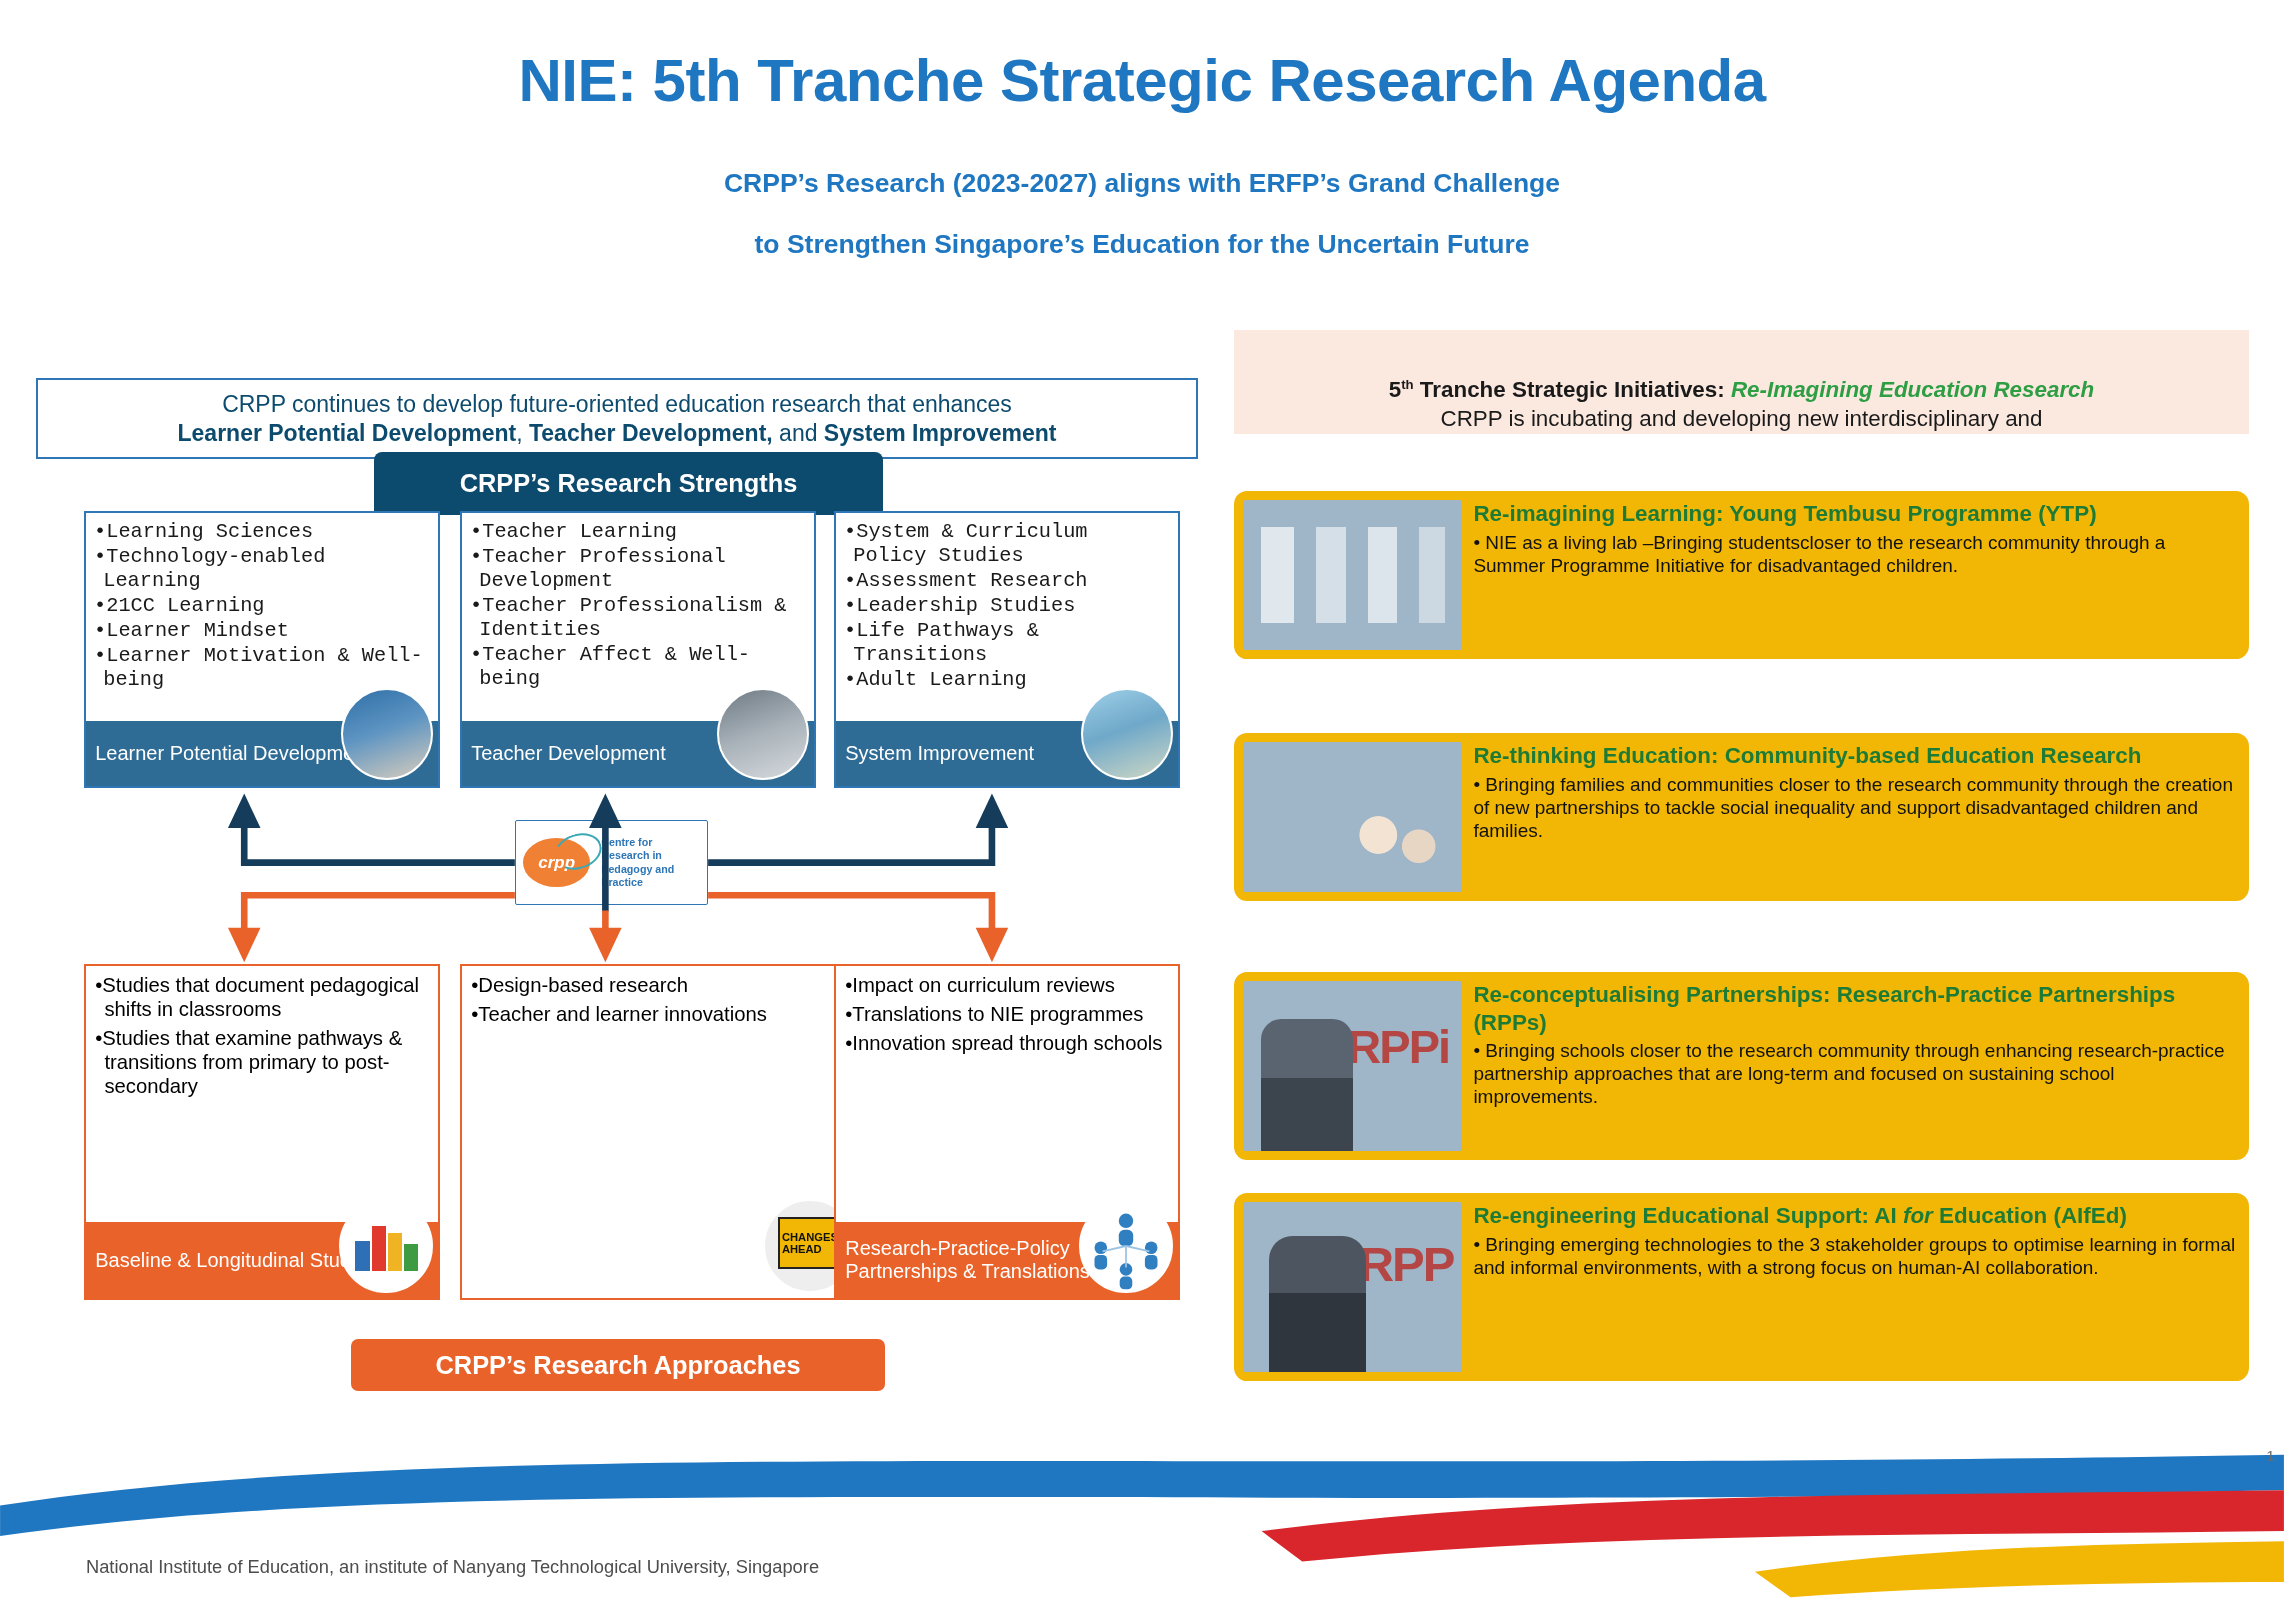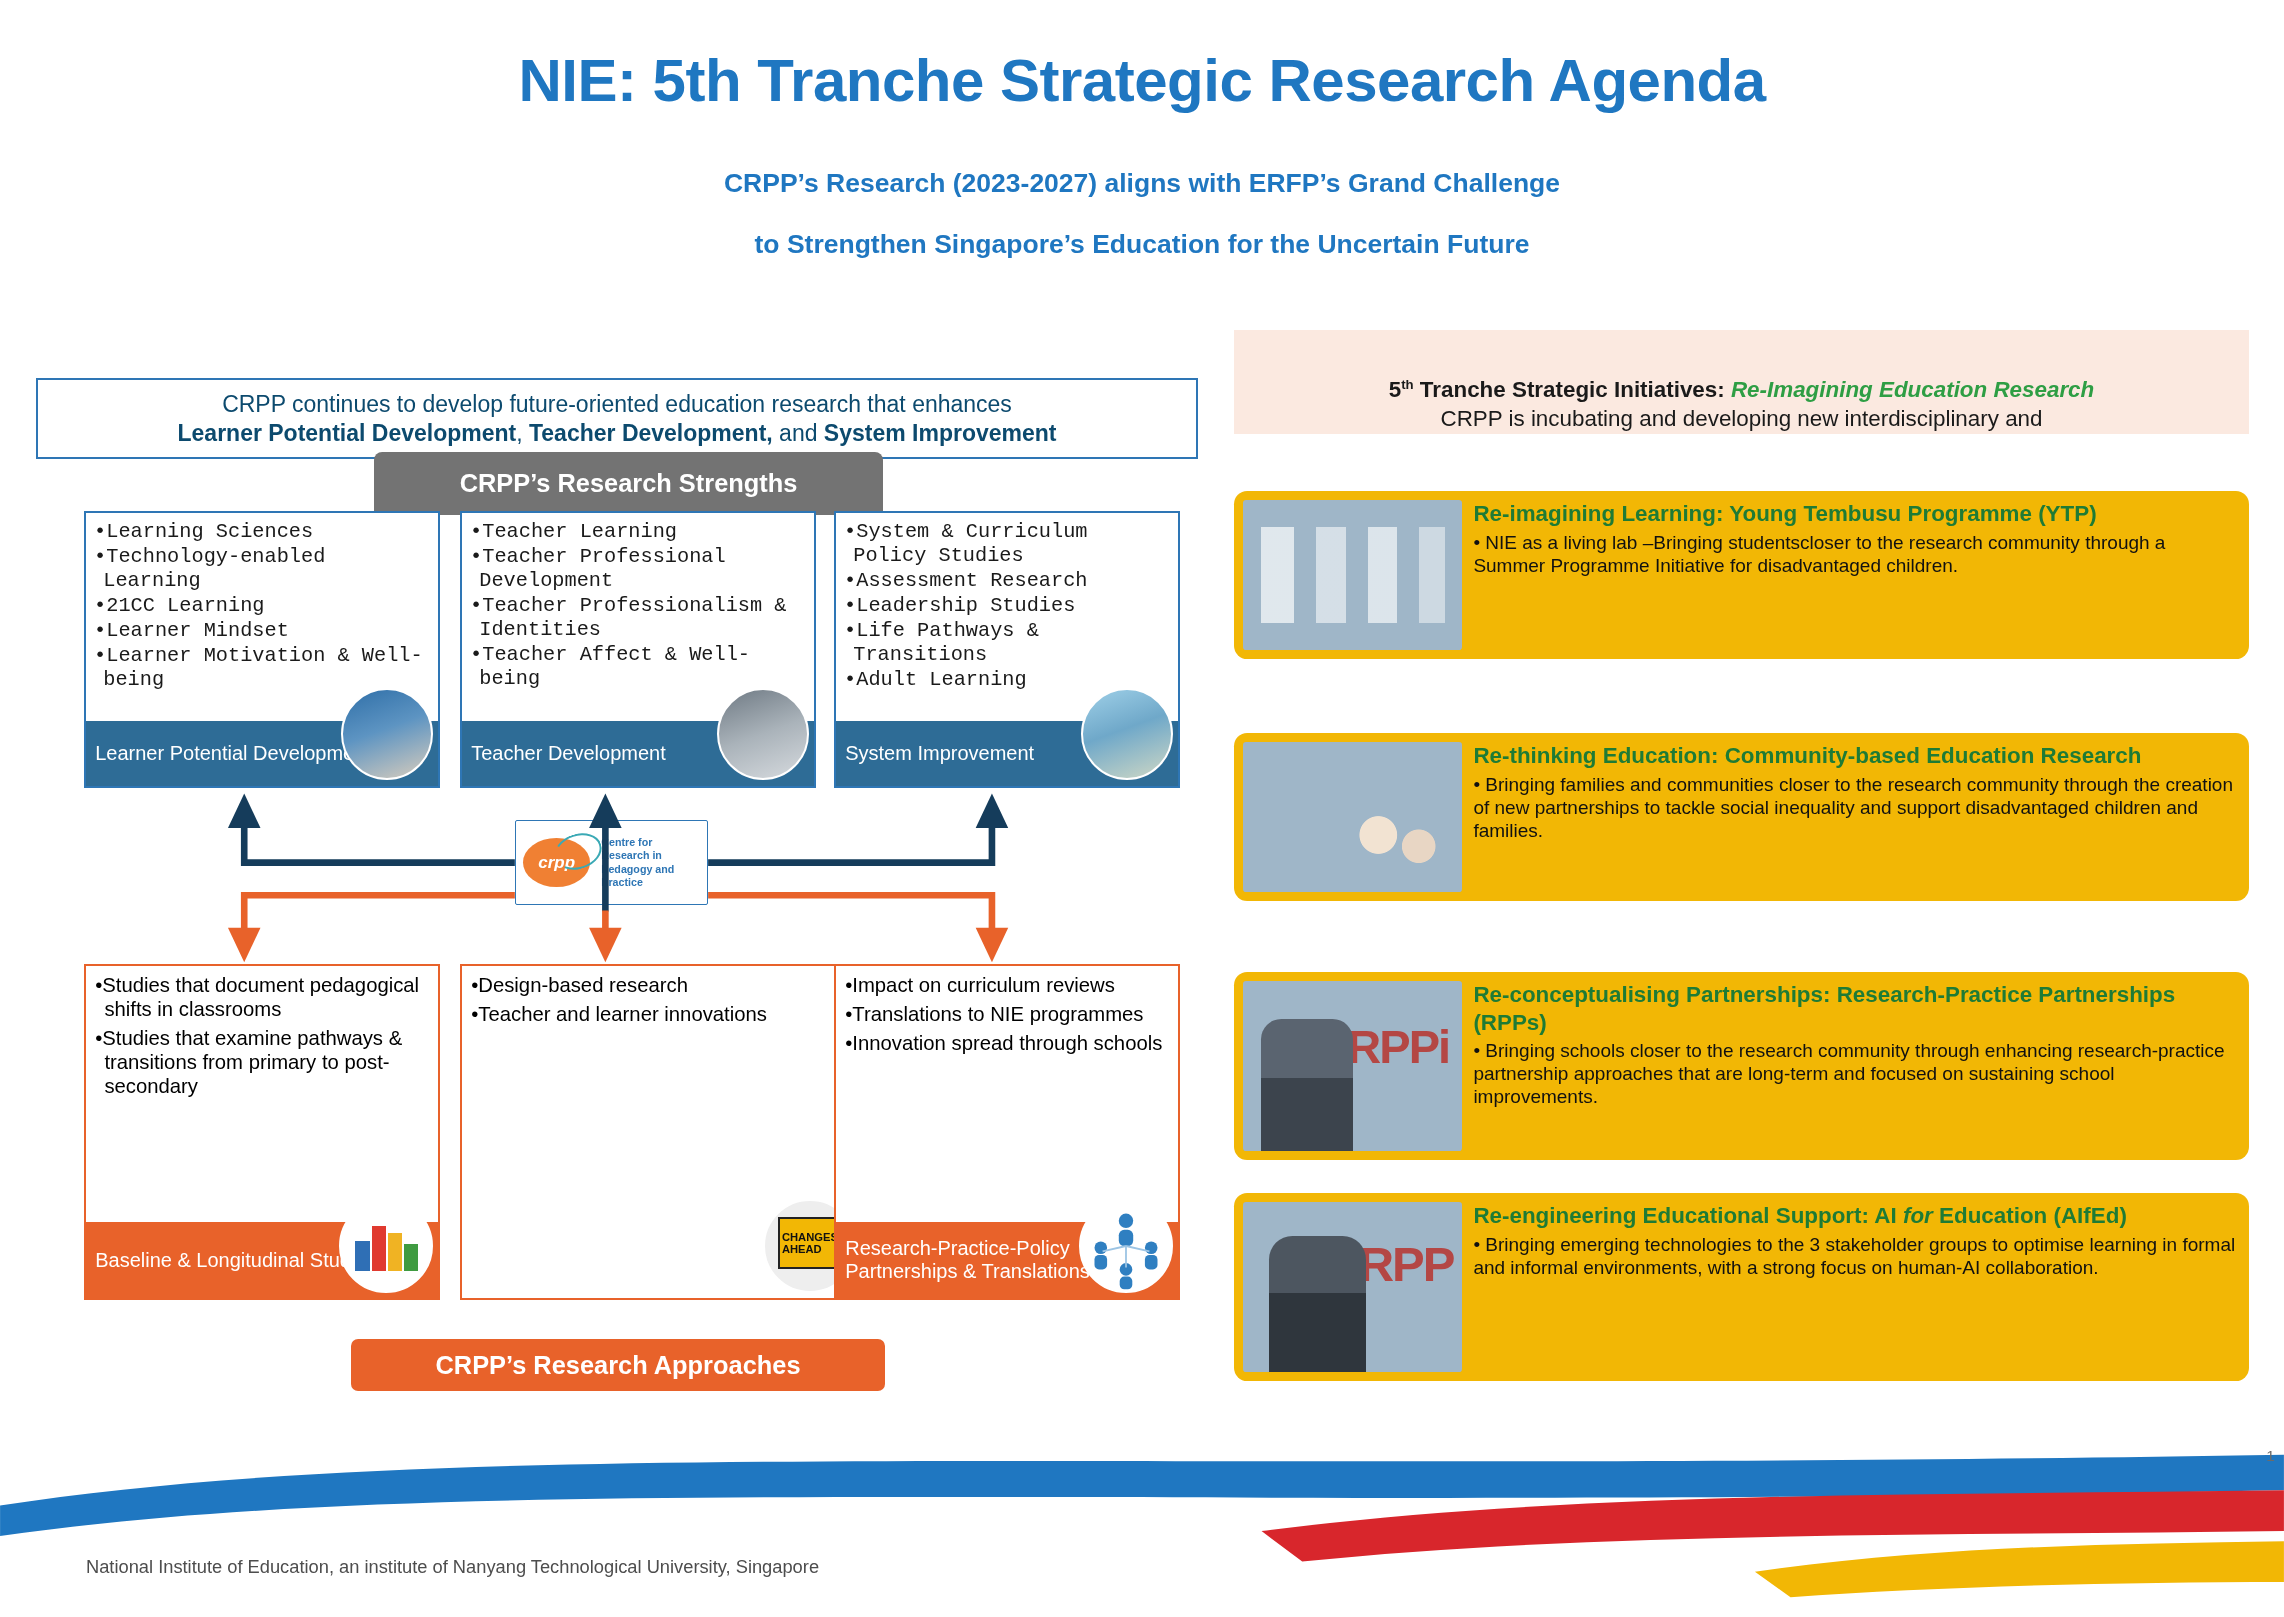--- a/index.html
+++ b/index.html
@@ -30,21 +30,21 @@
     position:absolute; left:36px; top:330px; width:1162px; height:81px;
     border:2px solid #2E76B5; background:#fff;
     display:flex; flex-direction:column; align-items:center; justify-content:center;
     font-size:23px; color:#0c4a6e; line-height:1.25; text-align:center;margin-top:48px;
   }
   #left-statement .ln { white-space:nowrap; }
   #left-statement b { font-weight:bold; }
 
   #strengths-banner {
     position:absolute; left:374px; top:452px; width:509px; height:63px;
-    background:#737373; border-radius:8.1px 8.1px 0 0;
+    background:#0c4a6e; border-radius:8.1px 8.1px 0 0;
     color:#fff; font-size:25.4px; font-weight:bold;
     display:flex; align-items:center; justify-content:center;
   }
 
   .strength-card {
     position:absolute; top:511px; height:277px;
     border:2px solid #2E76B5; background:#fff;
     overflow:hidden;
   }
   .strength-card .bullets {

